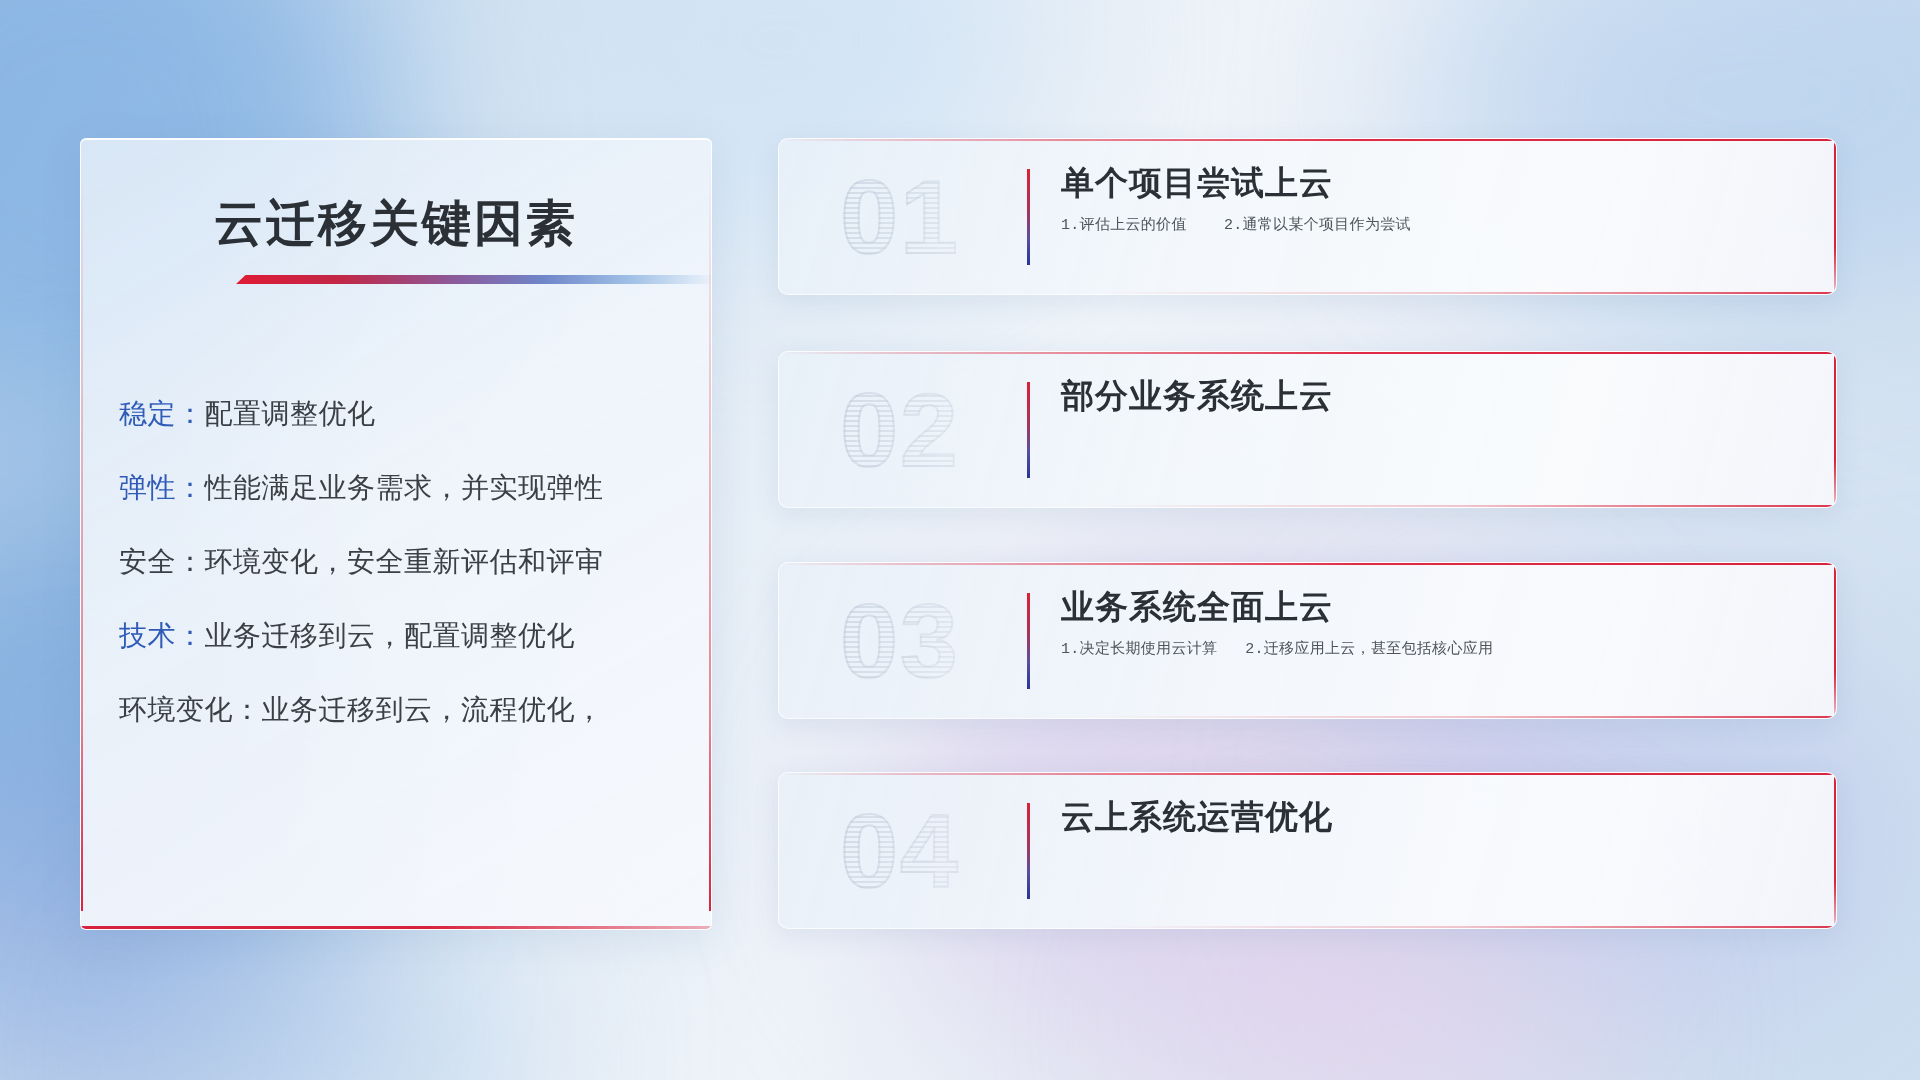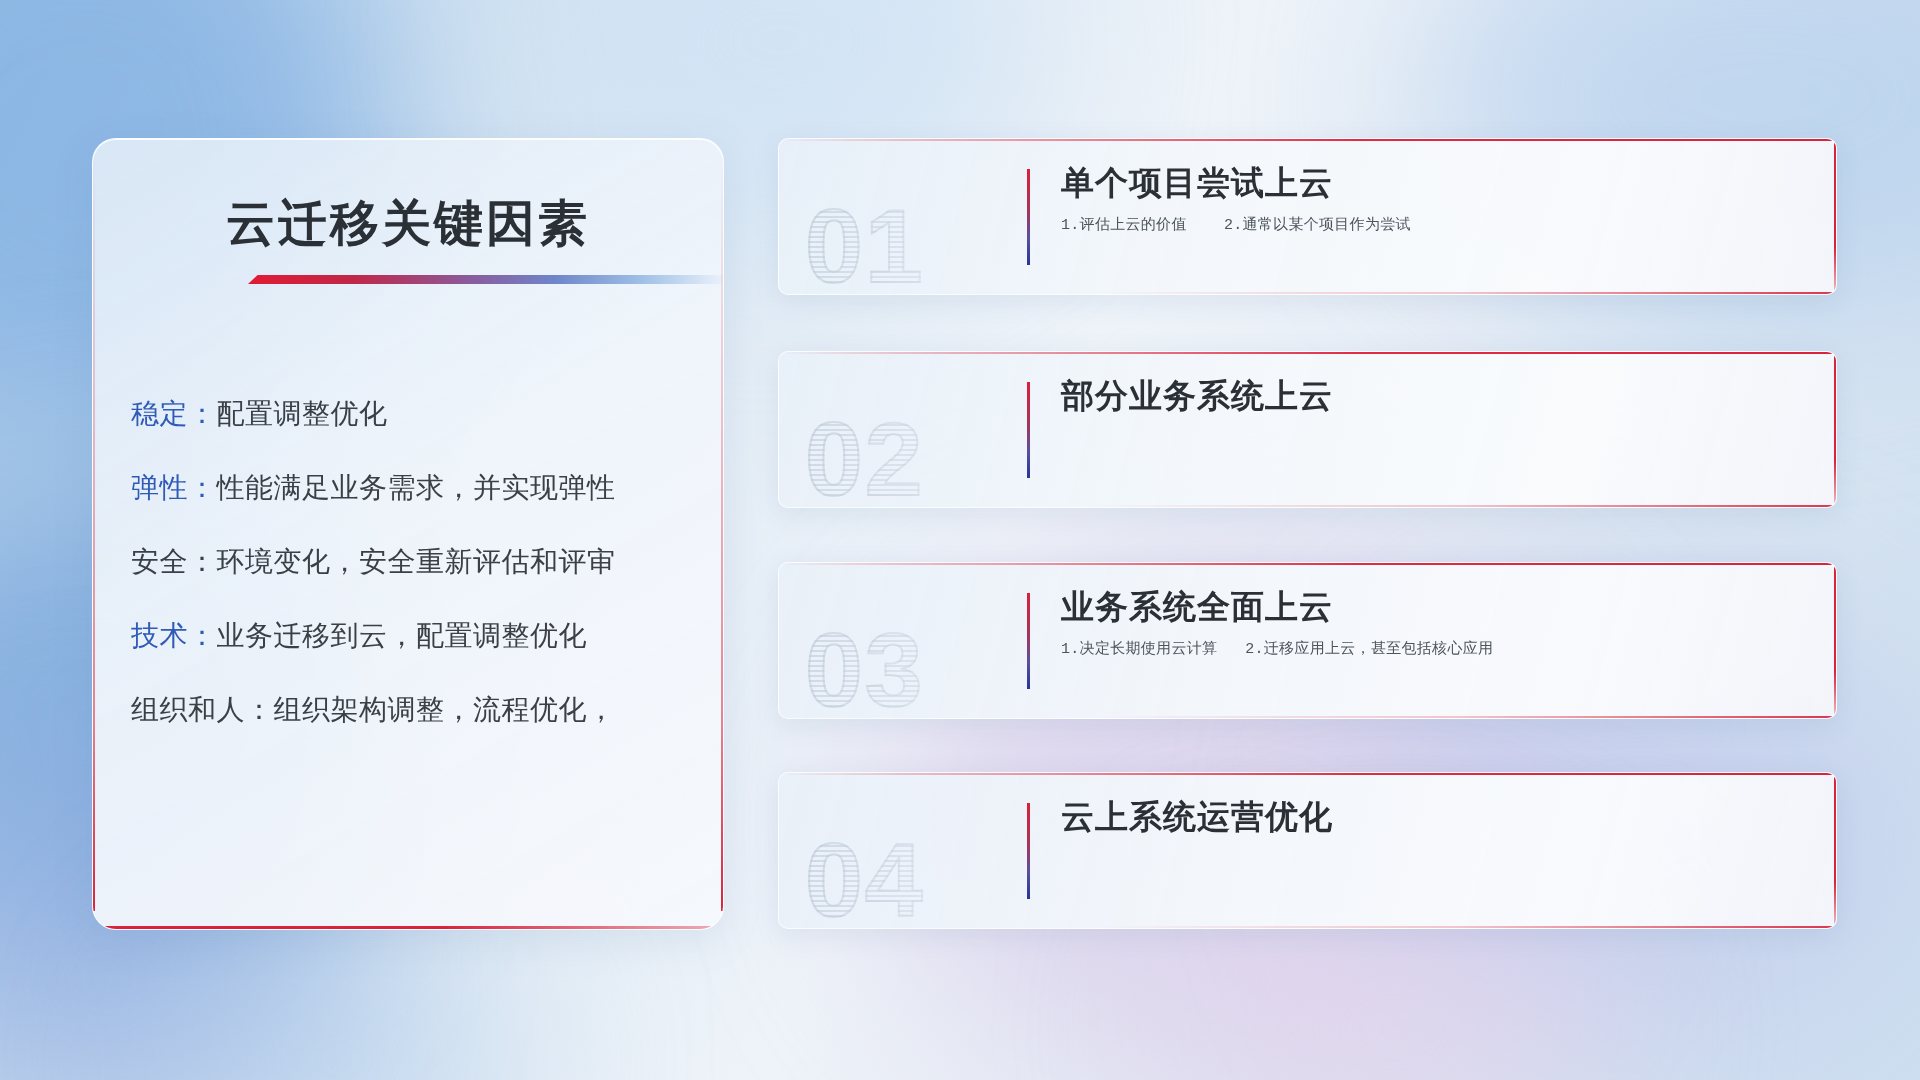--- a/index.html
+++ b/index.html
@@ -18,22 +18,22 @@
   .b3{width:460px;height:430px;left:-120px;top:760px;background:rgba(150,175,225,.55);}
   .b4{width:700px;height:520px;left:880px;top:560px;background:rgba(214,198,232,.60);}
   .b5{width:560px;height:460px;left:1360px;top:600px;background:rgba(188,196,235,.55);}
   .b6{width:680px;height:430px;left:1420px;top:-120px;background:rgba(168,200,235,.55);}
   .b7{width:520px;height:380px;left:520px;top:-150px;background:rgba(205,225,244,.75);}
   .b8{width:430px;height:300px;left:1180px;top:880px;background:rgba(232,214,236,.55);}
   .b9{width:380px;height:260px;left:150px;top:930px;background:rgba(176,205,236,.5);}
 
   
   #left-card{
-    position:absolute;left:92px;top:138px;width:630px;height:790px;
-    border-radius:24px;
+    position:absolute;left:80px;top:138px;width:630px;height:790px;
+    border-radius:6px;
     background:linear-gradient(150deg,rgba(226,237,248,.88) 0%,rgba(240,245,251,.93) 45%,rgba(246,248,252,.95) 100%);
     border:1px solid rgba(255,255,255,.85);
     box-shadow:0 10px 40px rgba(80,120,170,.13), inset 0 1px 0 rgba(255,255,255,.9);
     overflow:hidden;
   }
   #left-card::after{
     content:"";position:absolute;left:0;right:0;bottom:0;height:3px;
     background:linear-gradient(90deg,#d8233c 0%,#d8233c 55%,rgba(216,35,60,.35) 100%);
   }
   #left-card .edge-l{position:absolute;left:0;top:18px;bottom:18px;width:2px;
@@ -65,33 +65,32 @@
   }
   .step .topline{position:absolute;left:0;right:0;top:0;height:2px;
     background:linear-gradient(90deg,rgba(216,35,60,0) 0%,rgba(216,35,60,.25) 12%,#e02b44 55%,#d8233c 100%);}
   .step .rightline{position:absolute;right:0;top:0;bottom:0;width:2px;
     background:linear-gradient(180deg,#d8233c 0%,#d8233c 70%,rgba(216,35,60,.25) 100%);}
   .step .botline{position:absolute;left:0;right:0;bottom:0;height:2px;
     background:linear-gradient(270deg,rgba(216,35,60,.9) 0%,rgba(216,35,60,.25) 35%,rgba(216,35,60,0) 70%);}
 
   .stepnum{
     position:absolute;left:26px;top:18px;width:190px;height:120px;
-    font-size:104px;font-weight:800;line-height:120px;
+    font-size:104px;font-weight:800;line-height:120px;text-align:center;
     letter-spacing:2px;
     color:transparent;
     -webkit-text-stroke:2px rgba(120,140,165,.55);
     background-image:repeating-linear-gradient(180deg,
         rgba(118,138,164,.55) 0px,rgba(118,138,164,.55) 2px,
         rgba(255,255,255,0) 2px,rgba(255,255,255,0) 5px);
     -webkit-background-clip:text;background-clip:text;
     opacity:.45;
     -webkit-mask-image:linear-gradient(105deg,rgba(0,0,0,.95) 0%,rgba(0,0,0,.6) 55%,rgba(0,0,0,.25) 100%);
             mask-image:linear-gradient(105deg,rgba(0,0,0,.95) 0%,rgba(0,0,0,.6) 55%,rgba(0,0,0,.25) 100%);
     user-select:none;
-    margin-top:29px;
   }
   .divider{
     position:absolute;left:248px;top:30px;width:3px;height:96px;
     background:linear-gradient(180deg,#dc1f38 0%,#a83356 42%,#5a4f9e 72%,#26349a 100%);
   }
   .step-txt{position:absolute;left:282px;top:20px;right:40px;}
   .step-title{font-size:33px;font-weight:700;color:#2b3036;letter-spacing:1px;line-height:48px;}
   .step-desc{font-size:15px;color:#4c545c;letter-spacing:.3px;line-height:38px;margin-top:0;white-space:pre;font-family:Liberation Mono, monospace;}
 </style>
 </head>
@@ -113,21 +112,21 @@
 <div id="left-card">
   <div class="edge-l"></div>
   <div class="edge-r"></div>
   <div class="panel-title">云迁移关键因素</div>
   <div class="title-rule"></div>
   <div class="panel-body">
     <div class="bullet"><span class="k">稳定：</span><span>配置调整优化</span></div>
     <div class="bullet"><span class="k">弹性：</span><span>性能满足业务需求，并实现弹性</span></div>
     <div class="bullet"><span>安全：</span><span>环境变化，安全重新评估和评审</span></div>
     <div class="bullet"><span class="k">技术：</span><span>业务迁移到云，配置调整优化</span></div>
-    <div class="bullet"><span>组织和人：</span><span>组织架构调整，流程优化，</span></div>
+    <div class="bullet"><span>环境变化：</span><span>业务迁移到云，流程优化，</span></div>
   </div>
 </div>
 
 <div class="step" style="top:138px">
   <div class="topline"></div>
   <div class="rightline"></div>
   <div class="botline"></div>
   <div class="stepnum">01</div>
   <div class="divider"></div>
   <div class="step-txt">

